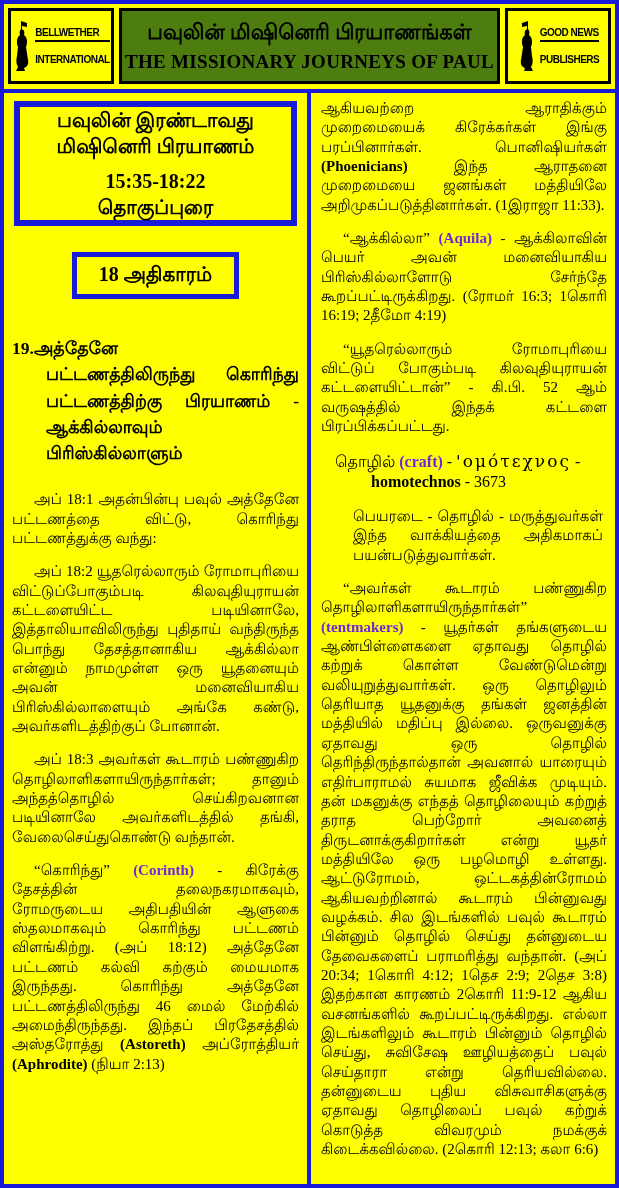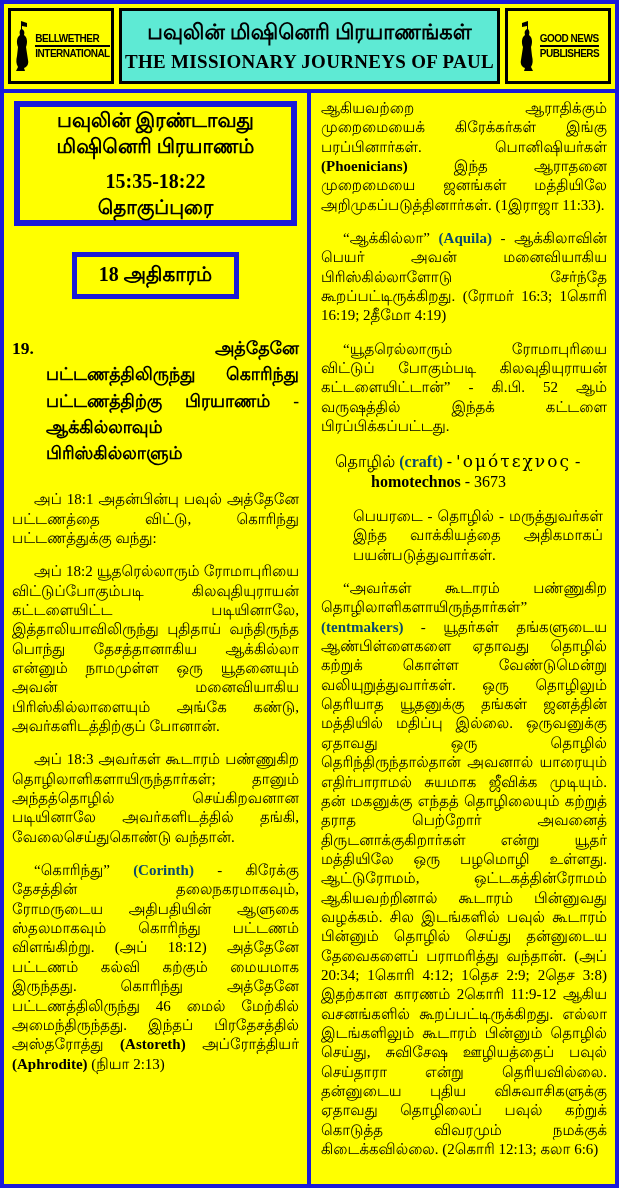--- a/index.html
+++ b/index.html
@@ -31,26 +31,26 @@
     gap: 3px; padding: 2px;
     background: #ffff00;
   }
   .logo-figure svg { display: block; }
   .logo-text {
     font-family: "Liberation Sans", sans-serif;
     font-weight: bold; font-size: 10px; line-height: 1.15;
     letter-spacing: -0.5px; white-space: nowrap;
   }
   .logo-text .l1 { border-bottom: 2px solid #000; padding-bottom: 1px; }
-  .logo-text .l2 { padding-top: 1px; }
+  .logo-text .l2 { padding-top: 12px; }
   .title-box {
     flex: 1; border: 3px solid #000;
     display: flex; flex-direction: column;
     align-items: center; justify-content: center;
-    gap: 4px; background: #5eead4;
+    gap: 4px; background: #4d7c0f;
   }
   .title-tamil  { font-weight: bold; font-size: 21px; }
   .title-english{ font-weight: bold; font-size: 19px; font-family: "Liberation Serif", serif; letter-spacing: 0.3px; }
 
   
   .content {
     flex: 1; display: flex;
     border-top: 4px solid #1a1ad9;
     overflow: hidden;
   }
@@ -69,35 +69,35 @@
   .intro-group2 { margin-top: 9px; }
   .chapter-box {
     border: 5px solid #1a1ad9;
     width: fit-content; margin: 26px auto 0 auto;
     padding: 6px 22px;
     font-weight: bold; font-size: 20px; text-align: center;
   }
 
   
   .section { margin-top: 36px; font-weight: bold; font-size: 17.5px; line-height: 1.5; }
-  .section-firstline { display: flex; justify-content: space-between; }
+  .section-firstline { display: flex; }
   .section-rest { margin-left: 34px; text-align: justify; }
 
   
   .paras { margin-top: 24px; font-size: 15px; line-height: 1.29; }
   .paras-right { margin-top: 2px; }
   .para { text-align: justify; text-indent: 22px; margin-bottom: 14px; }
   .para.flush { text-indent: 0; }
   .para.gloss1 { text-indent: 0; text-align: left; margin: 2px 0 0 14px; font-size: 16px; }
   .para.gloss2 { text-indent: 0; text-align: left; margin: 0 0 14px 50px; font-size: 16px; }
   .para.block-indent { text-indent: 0; margin: 0 4px 14px 32px; }
   .para:last-child { margin-bottom: 0; }
 
   .run-b  { font-weight: bold; }
-  .run-bb { font-weight: bold; color: #0c4a6e; }
+  .run-bb { font-weight: bold; color: #6d28d9; }
   .run-grk { font-family: "DejaVu Serif", serif; font-size: 17px; letter-spacing: 2px; }
 </style>
 </head>
 <body>
 
 <div class="page">
 
   <div class="header">
     <div class="logo-box">
       <span class="logo-figure">

